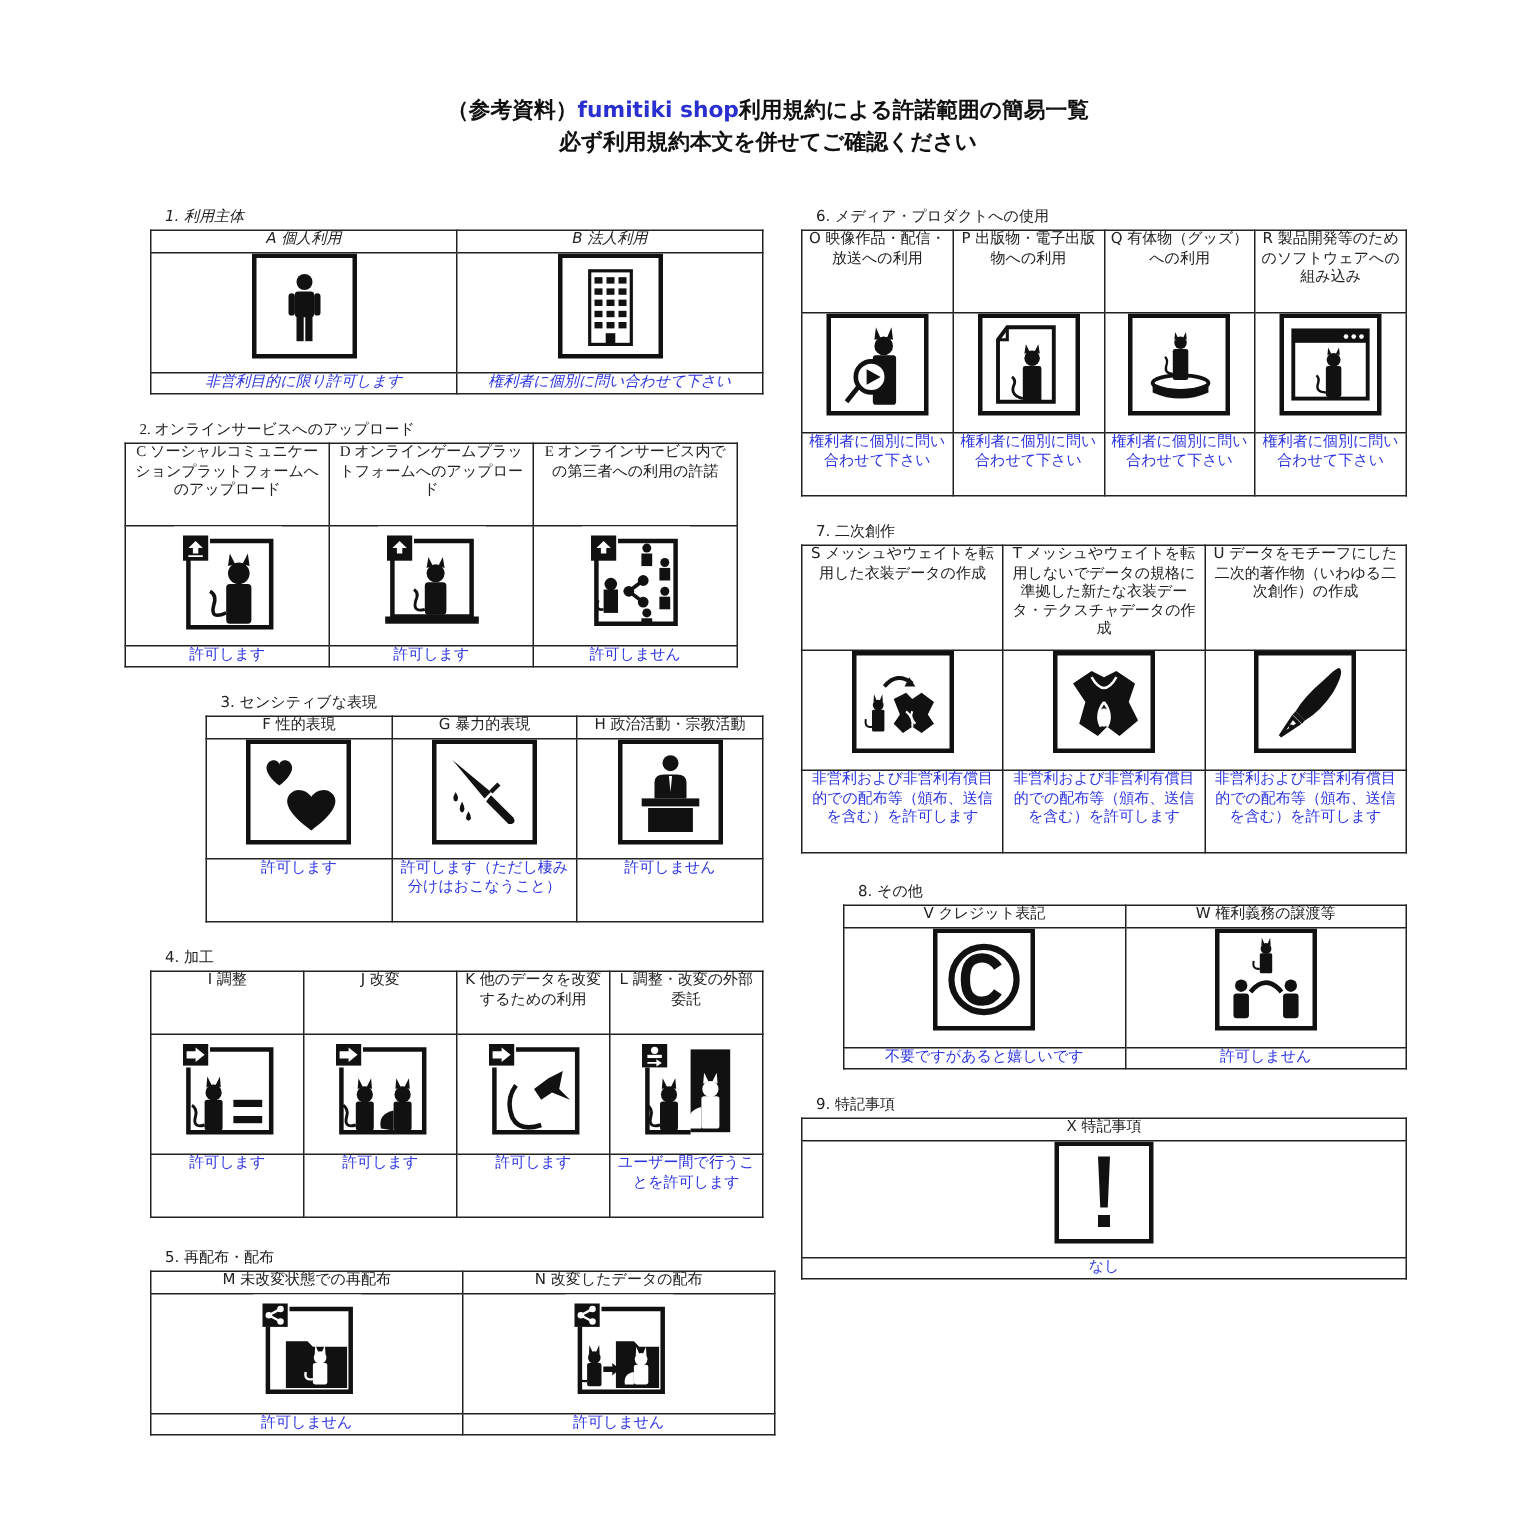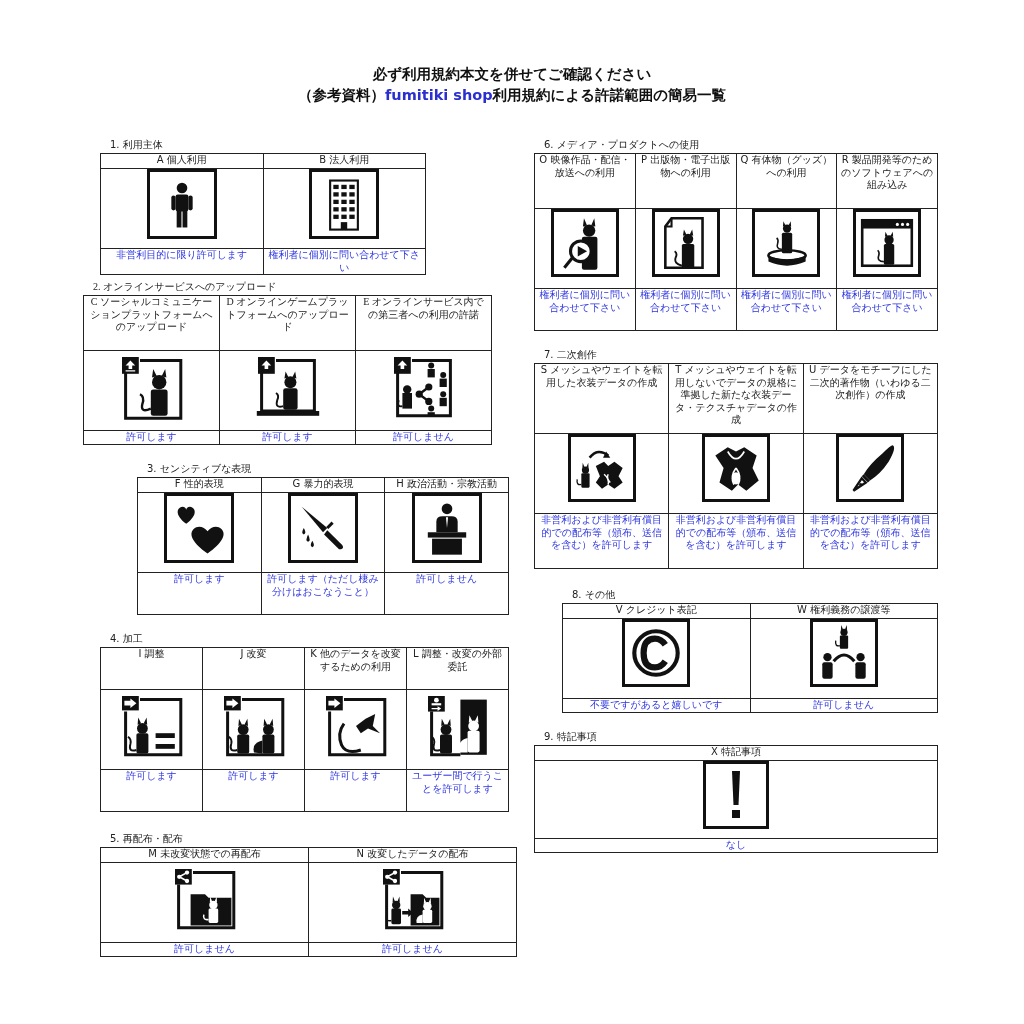--- a/index.html
+++ b/index.html
@@ -14,25 +14,25 @@
   td.head { color: #222; }
   td.iconcell { vertical-align: middle; padding: 0; }
   td.res { color: #2d35e0; }
   .ibox { display: inline-block; border: 3px solid #111; background: #fff; vertical-align: middle; position: relative; }
   .ibox svg { display: block; width: 100%; height: 100%; }
 </style>
 </head>
 <body>
 
 <div class="title">
+  <div><span>（参考資料）</span><span class="brand">fumitiki shop</span><span>利用規約による許諾範囲の簡易一覧</span></div>
   <div>必ず利用規約本文を併せてご確認ください</div>
-  <div><span>（参考資料）</span><span class="brand">fumitiki shop</span><span>利用規約による許諾範囲の簡易一覧</span></div>
-</div>
-
-<div class="section" style="left:100px; top:138px; width:326px;">
+</div>
+
+<div class="section" style="left:100px; top:138px; width:409px;font-style:italic;">
   <div class="sec-label">1. 利用主体</div>
   <table class="grid">
     <tbody>
         <tr style="height:15px;">
       <td class="head">A 個人利用</td>
       <td class="head">B 法人利用</td>
     </tr>
     <tr style="height:80px;">
       <td class="iconcell"><div class="ibox" style="width:70px;height:70px;">
         <svg viewBox="0 0 60 60">

